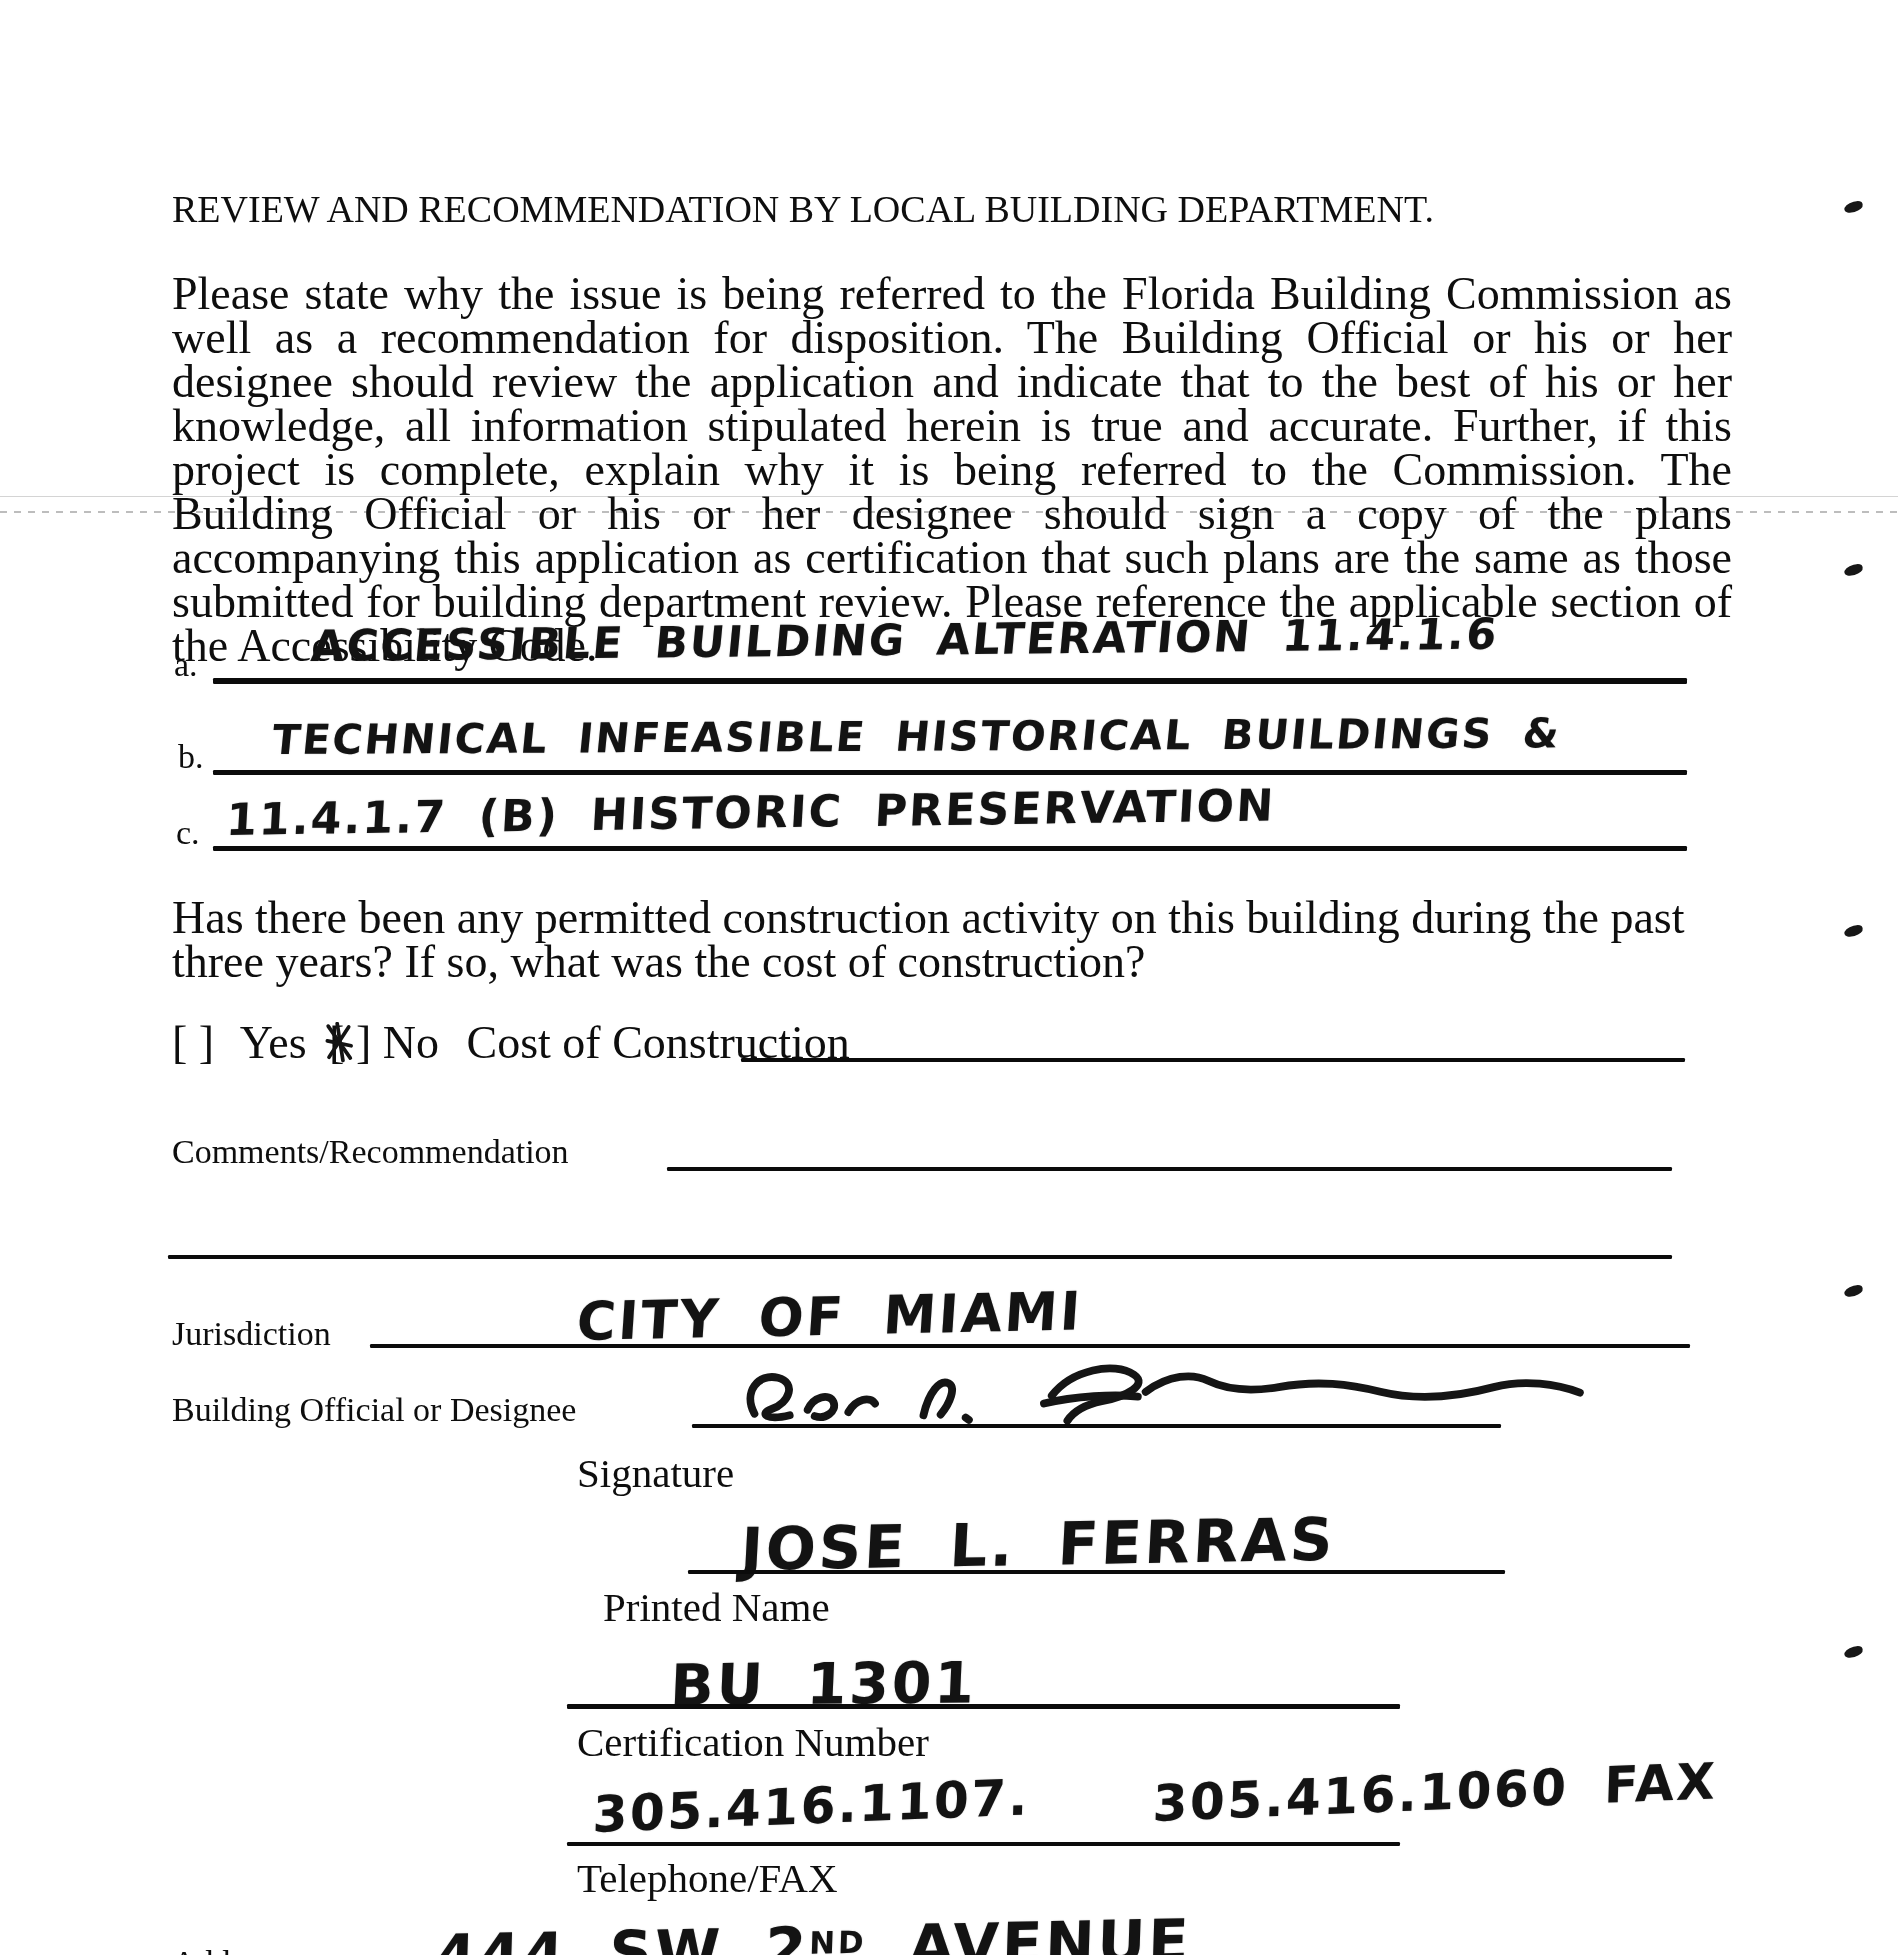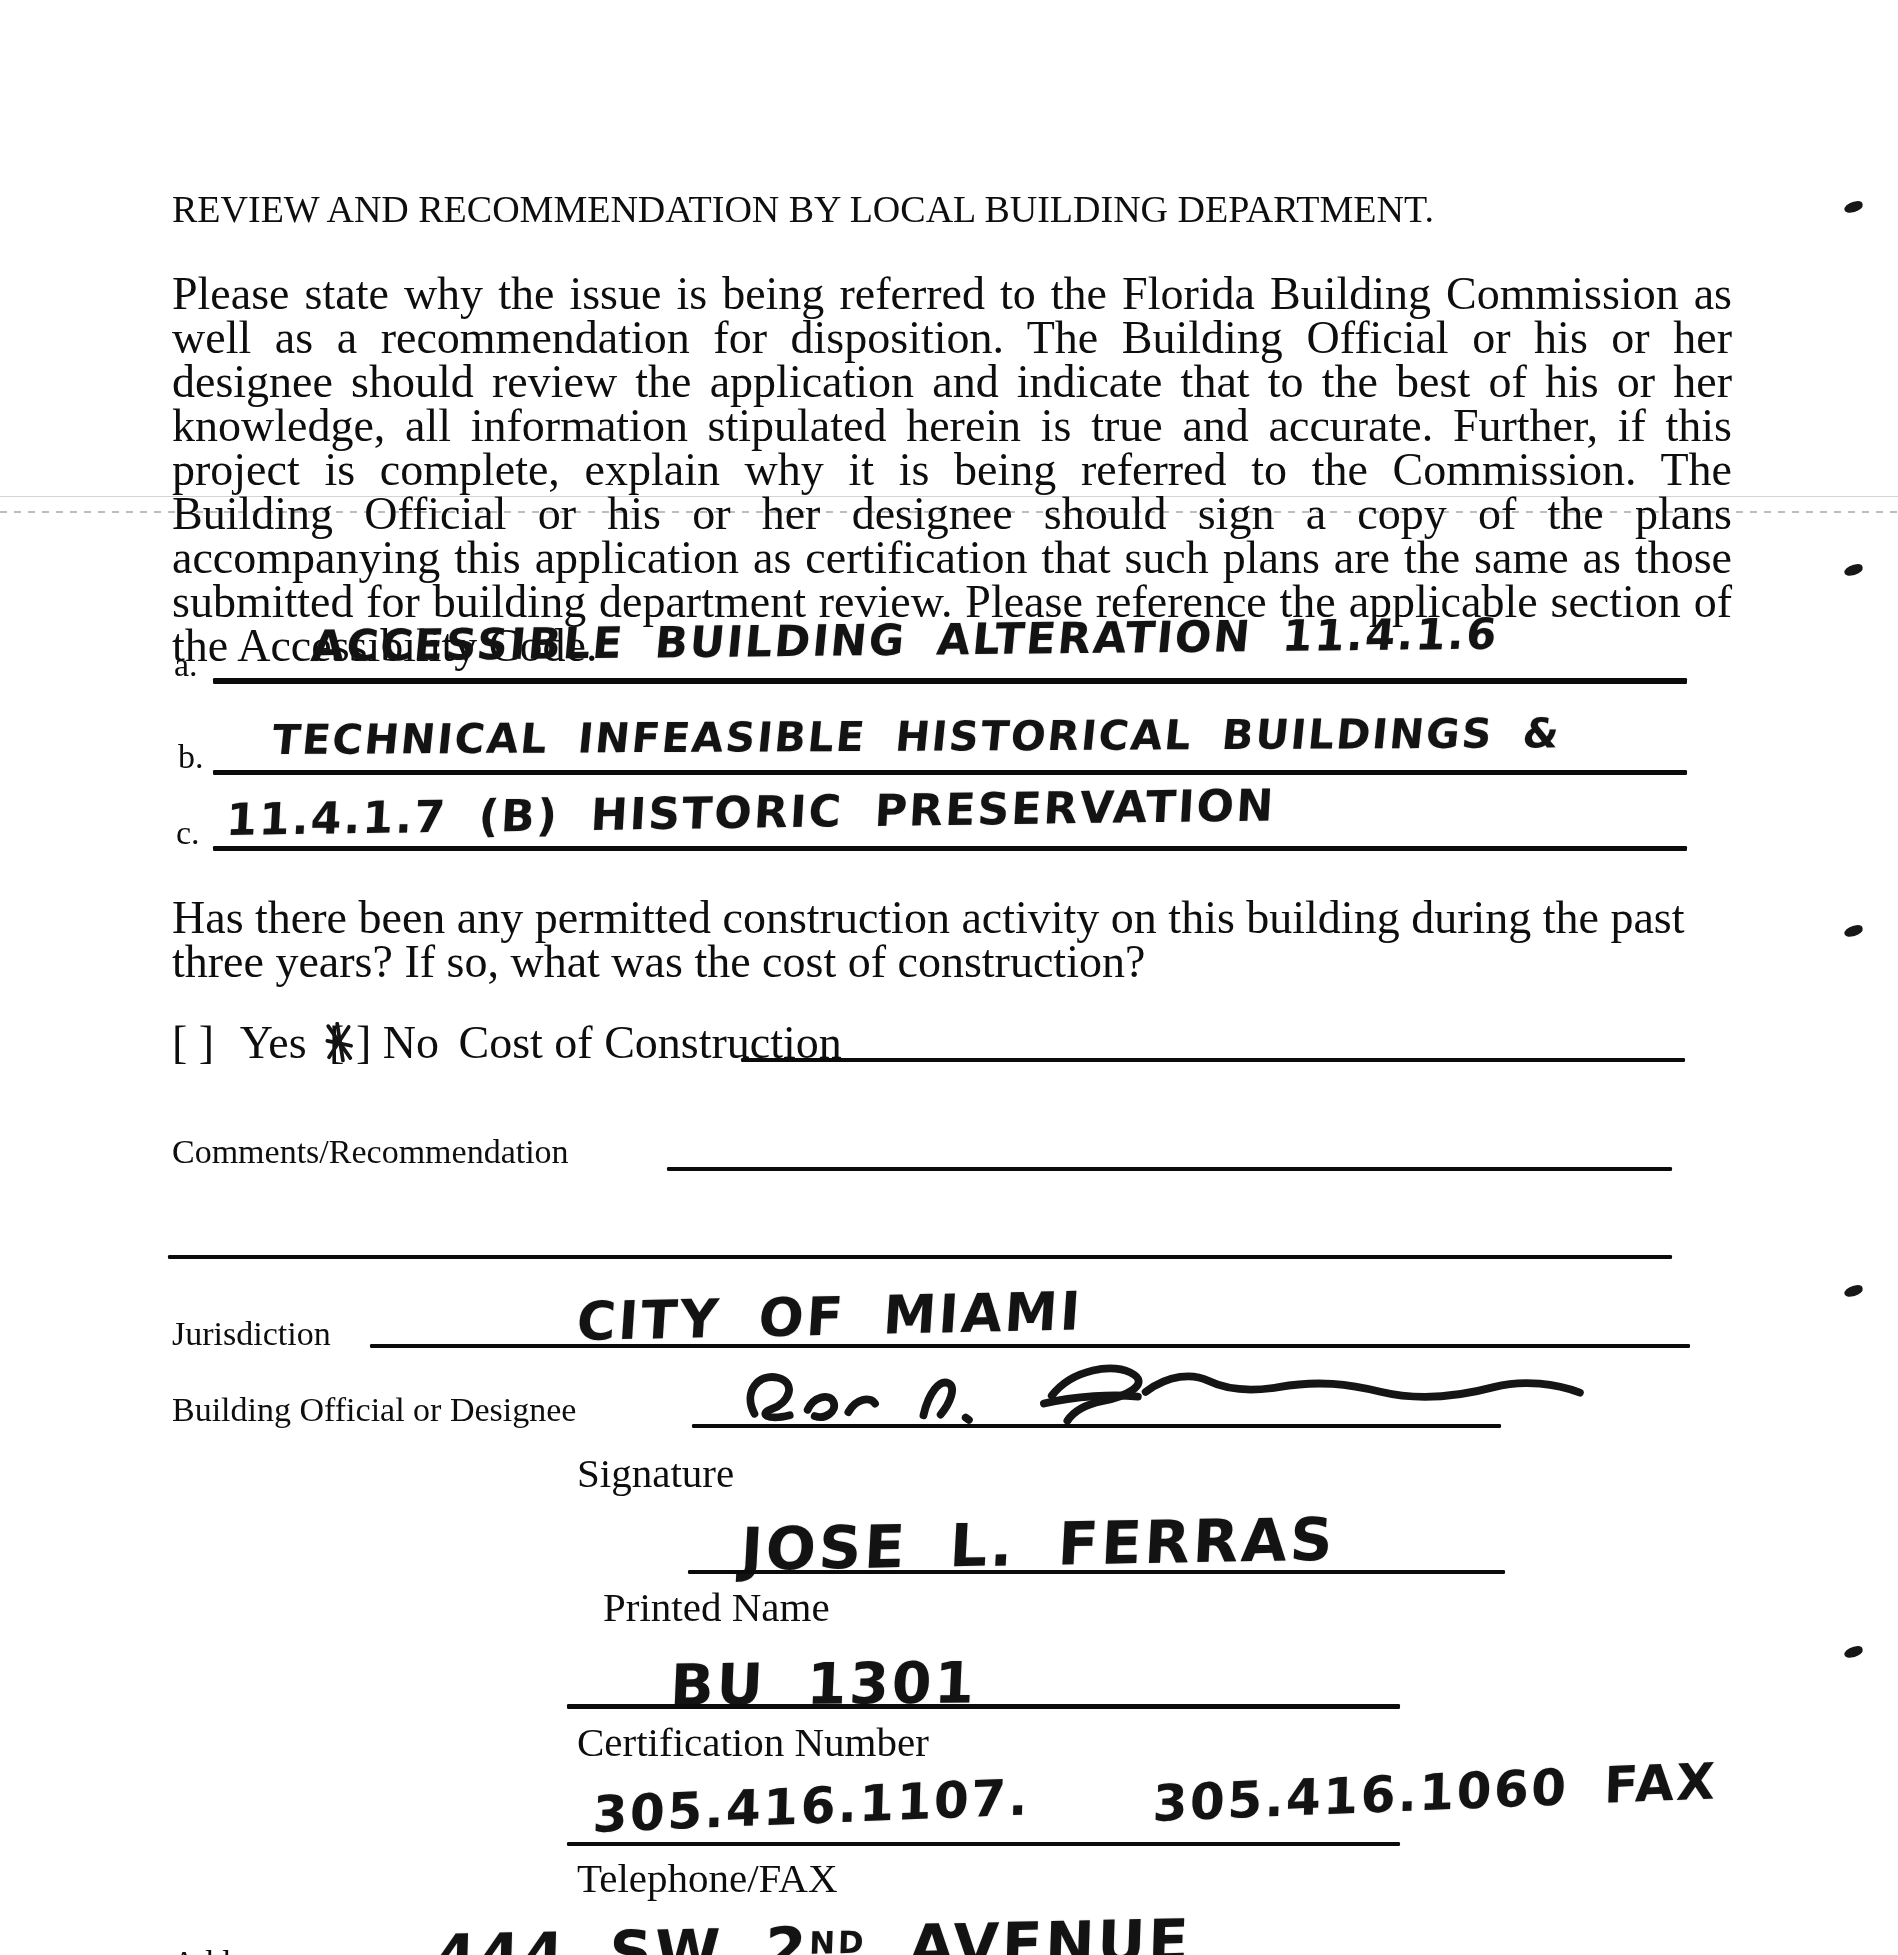--- a/index.html
+++ b/index.html
@@ -75,21 +75,21 @@
     <svg width="30.5" height="41" viewBox="0 0 70 100">
       <g stroke="#141414" stroke-width="9" stroke-linecap="round" fill="none">
         <path d="M8,10 L62,88"></path>
           <path d="M58,12 L10,86"></path>
         <path d="M30,4 L44,94"></path>
           <path d="M6,46 L64,58"></path>
       </g>
     </svg>
   </span>
   <span>] No</span>
-  <span style="margin-left:8px;">Cost of Construction</span>
+  <span style="margin-left:16px;">Cost of Construction</span>
 </div>
 <div class="rule" style="left:741px;top:1058px;width:944px;height:3.9px;"></div>
 
 <div class="label bold" style="left:172px;top:1133px;">Comments/Recommendation</div>
 <div class="rule" style="left:667px;top:1167px;width:1005px;height:3.9px;"></div>
 <div class="rule" style="left:168px;top:1255px;width:1504px;height:3.9px;"></div>
 
 <div class="label" style="left:172px;top:1315px;">Jurisdiction</div>
 <div class="hw hw-jur" style="left:575px;top:1291px;">CITY OF MIAMI</div>
 <div class="rule" style="left:370px;top:1344px;width:1320px;height:3.9px;"></div>

